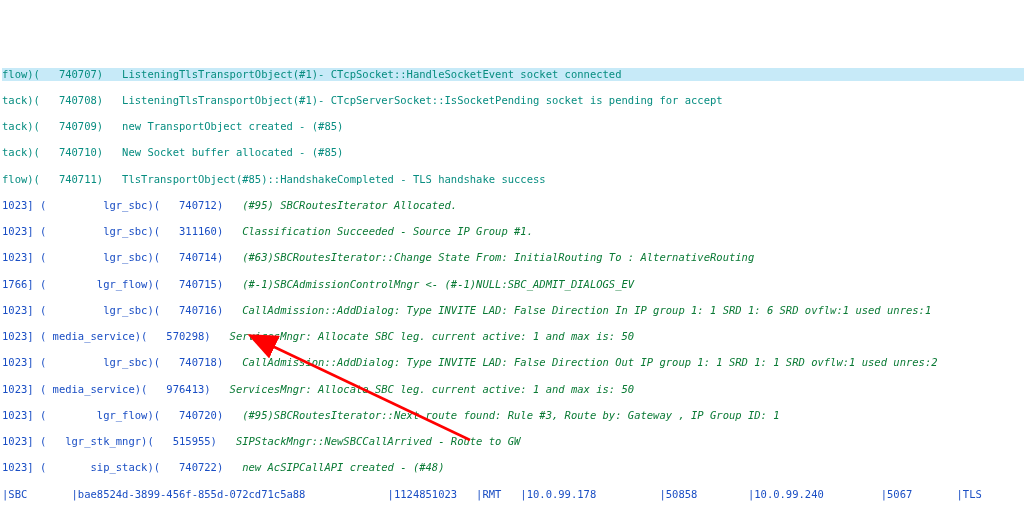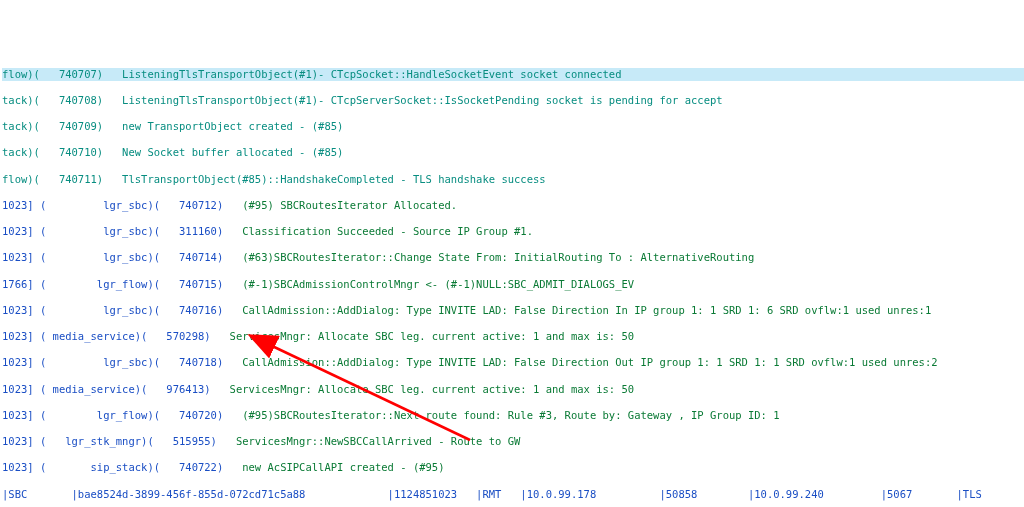--- a/index.html
+++ b/index.html
@@ -12,21 +12,21 @@
     background: #fff;
     color: #333;
     width: 1024px;
     overflow: hidden;
     position: relative;
   }
   .line { display: block; }
   .hl    { background: #c7eaf8; }       
   .blue  { color: #1a4ec4; }
   .teal  { color: #078d80; }
-  .darkgreen { color: #0a7a35; }
+  .darkgreen { color: #0a7a35; font-style: italic; }
   .arrow-svg {
     position: absolute;
     left: 250px;
     top: 280px;
     pointer-events: none;
     overflow: visible;
   }
 </style>
 </head>
 <body>
@@ -41,22 +41,22 @@
 <span class="line teal">flow)(   740711)   TlsTransportObject(#85)::HandshakeCompleted - TLS handshake success</span>
 <span class="line"><span class="blue">1023] (         lgr_sbc)(   740712)   </span><span class="darkgreen">(#95) SBCRoutesIterator Allocated.</span></span>
 <span class="line"><span class="blue">1023] (         lgr_sbc)(   311160)   </span><span class="darkgreen">Classification Succeeded - Source IP Group #1.</span></span>
 <span class="line"><span class="blue">1023] (         lgr_sbc)(   740714)   </span><span class="darkgreen">(#63)SBCRoutesIterator::Change State From: InitialRouting To : AlternativeRouting</span></span>
 <span class="line"><span class="blue">1766] (        lgr_flow)(   740715)   </span><span class="darkgreen">(#-1)SBCAdmissionControlMngr &lt;- (#-1)NULL:SBC_ADMIT_DIALOGS_EV</span></span>
 <span class="line"><span class="blue">1023] (         lgr_sbc)(   740716)   </span><span class="darkgreen">CallAdmission::AddDialog: Type INVITE LAD: False Direction In IP group 1: 1 SRD 1: 6 SRD ovflw:1 used unres:1</span></span>
 <span class="line"><span class="blue">1023] ( media_service)(   570298)   </span><span class="darkgreen">ServicesMngr: Allocate SBC leg. current active: 1 and max is: 50</span></span>
 <span class="line"><span class="blue">1023] (         lgr_sbc)(   740718)   </span><span class="darkgreen">CallAdmission::AddDialog: Type INVITE LAD: False Direction Out IP group 1: 1 SRD 1: 1 SRD ovflw:1 used unres:2</span></span>
 <span class="line"><span class="blue">1023] ( media_service)(   976413)   </span><span class="darkgreen">ServicesMngr: Allocate SBC leg. current active: 1 and max is: 50</span></span>
 <span class="line"><span class="blue">1023] (        lgr_flow)(   740720)   </span><span class="darkgreen">(#95)SBCRoutesIterator::Next route found: Rule #3, Route by: Gateway , IP Group ID: 1</span></span>
-<span class="line"><span class="blue">1023] (   lgr_stk_mngr)(   515955)   </span><span class="darkgreen">ServicesMngr::NewSBCCallArrived - Route to GW</span></span>
-<span class="line"><span class="blue">1023] (       sip_stack)(   740722)   </span><span class="darkgreen">new AcSIPCallAPI created - (#95)</span></span>
+<span class="line"><span class="blue">1023] (   lgr_stk_mngr)(   515955)   </span><span class="darkgreen">SIPStackMngr::NewSBCCallArrived - Route to GW</span></span>
+<span class="line"><span class="blue">1023] (       sip_stack)(   740722)   </span><span class="darkgreen">new AcSIPCallAPI created - (#48)</span></span>
 <span class="line blue">|SBC       |bae8524d-3899-456f-855d-072cd71c5a88             |1124851023   |RMT   |10.0.99.178          |50858        |10.0.99.240         |5067       |TLS                |5024001975@mirazon.com</span>
 
 
 
 
 
 
 
 
 

